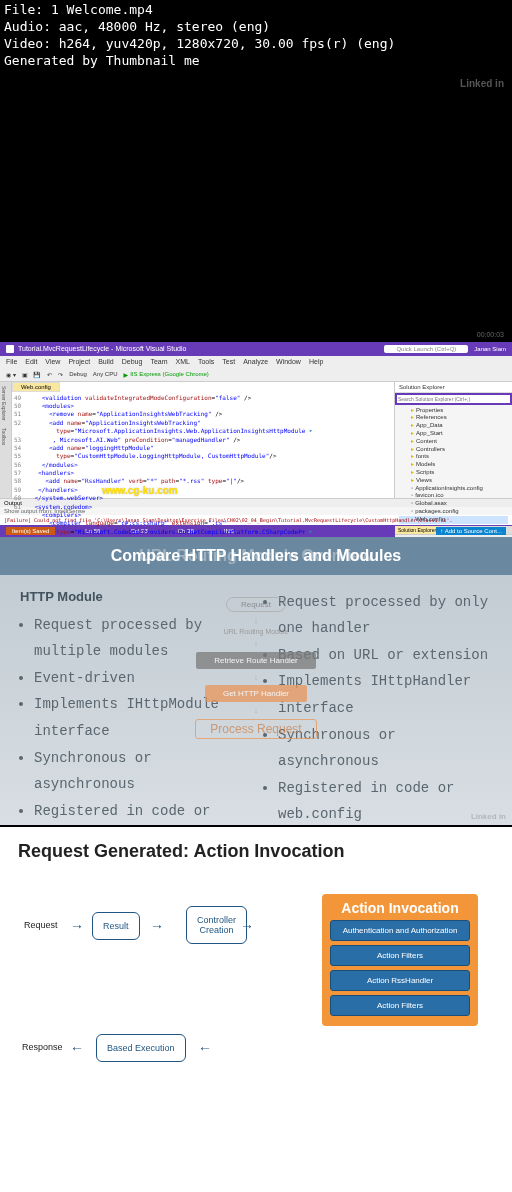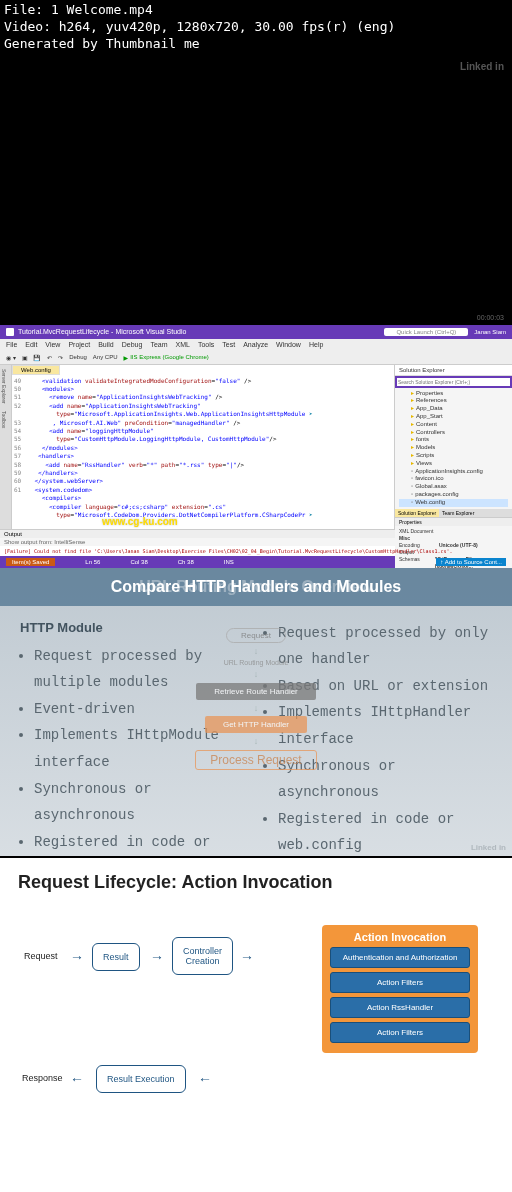--- a/index.html
+++ b/index.html
@@ -14,21 +14,21 @@
 .vs-window { background: #fff; }
 .vs-titlebar { background: #673ab7; color: #fff; padding: 2px 6px; font-size: 7px; display: flex; align-items: center; height: 14px; }
 .vs-title-icon { width: 8px; height: 8px; background: #fff; margin-right: 4px; border-radius: 1px; }
 .vs-search { margin-left: auto; background: #fff; color: #888; padding: 1px 12px; border-radius: 2px; font-size: 6px; margin-right: 6px; }
 .vs-user { font-size: 6px; }
 
 .vs-menubar { background: #eee; padding: 2px 6px; font-size: 7px; color: #333; display: flex; gap: 8px; height: 12px; align-items: center; }
 .vs-toolbar { background: #eee; padding: 2px 6px; font-size: 6px; color: #333; display: flex; gap: 6px; height: 14px; align-items: center; border-bottom: 1px solid #ccc; }
 .vs-toolbar-item { display: inline-flex; align-items: center; gap: 2px; }
 
-.vs-body { display: flex; height: 164px; }
+.vs-body { display: flex; height: 116px; }
 .vs-side-tabs { width: 12px; background: #ddd; border-right: 1px solid #ccc; }
 .vs-side-tab { writing-mode: vertical-rl; font-size: 5px; padding: 4px 1px; color: #555; text-align: center; }
 
 .vs-editor { flex: 1; background: #fff; position: relative; }
 .vs-tab { background: #f9e79f; padding: 1px 8px; font-size: 6px; display: inline-block; border: 1px solid #ddd; }
 .vs-code { font-family: monospace; font-size: 6px; padding: 2px; display: flex; }
 .vs-gutter { color: #888; text-align: right; padding-right: 6px; line-height: 1.4; }
 .vs-lines { flex: 1; line-height: 1.4; white-space: pre; }
 .kw-red { color: #a31515; }
 .kw-blue { color: #00f; }
@@ -72,29 +72,30 @@
 .box-grey { background: #7a7a7a; }
 .arrow-down { color: #9aa; font-size: 9px; line-height: 0.5; }
 .linkedin-corner { position: absolute; right: 6px; bottom: 4px; color: #b0b8be; font-size: 8px; font-weight: bold; }
 
 .slide3 { height: 288px; background: #fff; position: relative; padding: 14px 18px; border-top: 2px solid #000; }
 .slide3-title { font-size: 18px; font-weight: bold; color: #222; margin-bottom: 30px; }
 .slide3-flow { position: relative; height: 180px; }
 .flow-box { position: absolute; border: 1px solid #1f5582; border-radius: 6px; padding: 8px 10px; font-size: 9px; color: #1f5582; text-align: center; background: #fff; }
 .flow-label { position: absolute; font-size: 9px; color: #222; }
 .action-panel { position: absolute; right: 16px; top: 2px; width: 156px; background: #f3963a; border-radius: 4px; padding: 6px; }
-.action-panel-title { color: #fff; font-size: 11px; font-weight: bold; text-align: center; margin-bottom: 4px; }
+.action-panel-title { color: #fff; font-size: 14px; font-weight: bold; text-align: center; margin-bottom: 4px; }
 .action-btn { background: #2a6ea8; color: #fff; font-size: 8px; padding: 5px; margin: 4px 2px; border-radius: 3px; text-align: center; border: 1px solid #1a4f7a; }
 .arrow { position: absolute; color: #1f5582; font-size: 14px; }
 </style>
 </head>
 <body>
 
 <div class="meta-info">
   <div>File: 1 Welcome.mp4</div>
+  <div>Audio: aac, 48000 Hz, stereo (eng)</div>
   <div>Video: h264, yuv420p, 1280x720, 30.00 fps(r) (eng)</div>
   <div>Generated by Thumbnail me</div>
 </div>
 
 <div class="black-top">
   <span class="linkedin-logo">Linked in</span>
   <span class="timestamp-corner">00:00:03</span>
 </div>
 
 <div class="vs-window">
@@ -279,38 +280,38 @@
     <div class="slide2-box box-grey">Retrieve Route Handler</div>
     <div class="arrow-down">↓</div>
     <div class="slide2-box box-orange">Get HTTP Handler</div>
     <div class="arrow-down">↓</div>
     <div style="border:1px solid #e89659;padding:2px 14px;color:#c9834f;font-size:12px;border-radius:3px">Process Request</div>
   </div>
   <span class="linkedin-corner">Linked in</span>
 </div>
 
 <div class="slide3">
-  <div class="slide3-title">Request Lifecycle: Action Invocation</div>
+  <div class="slide3-title">Request Generated: Action Invocation</div>
   <div class="slide3-flow">
     <div class="flow-label" style="top:28px;left:6px">Request</div>
     <div class="arrow" style="top:24px;left:52px">→</div>
     <div class="flow-box" style="top:20px;left:74px">Result</div>
     <div class="arrow" style="top:24px;left:132px">→</div>
-    <div class="flow-box" style="top:14px;left:154px;white-space:pre-line">Controller
+    <div class="flow-box" style="top:14px;left:168px;white-space:pre-line">Controller
 Creation</div>
     <div class="arrow" style="top:24px;left:222px">→</div>
 
     <div class="action-panel">
       <div class="action-panel-title">Action Invocation</div>
       <div id="actions">
           <div class="action-btn">Authentication and Authorization</div>
           <div class="action-btn">Action Filters</div>
           <div class="action-btn">Action RssHandler</div>
           <div class="action-btn">Action Filters</div>
         </div>
     </div>
 
     <div class="flow-label" style="top:150px;left:4px">Response</div>
     <div class="arrow" style="top:146px;left:52px">←</div>
-    <div class="flow-box" style="top:142px;left:78px">Result Execution</div>
+    <div class="flow-box" style="top:142px;left:78px">Based Execution</div>
     <div class="arrow" style="top:146px;left:180px">←</div>
   </div>
 </div>
 
 </body></html>

